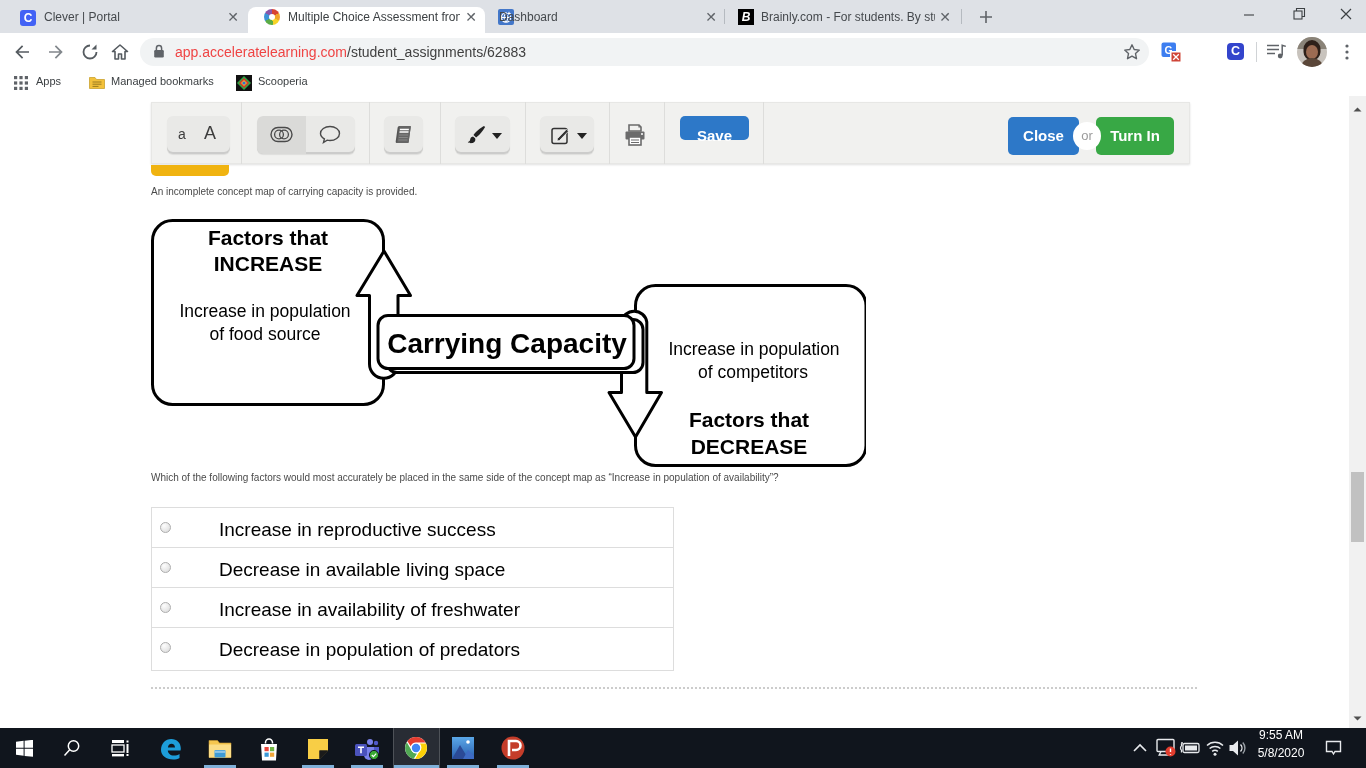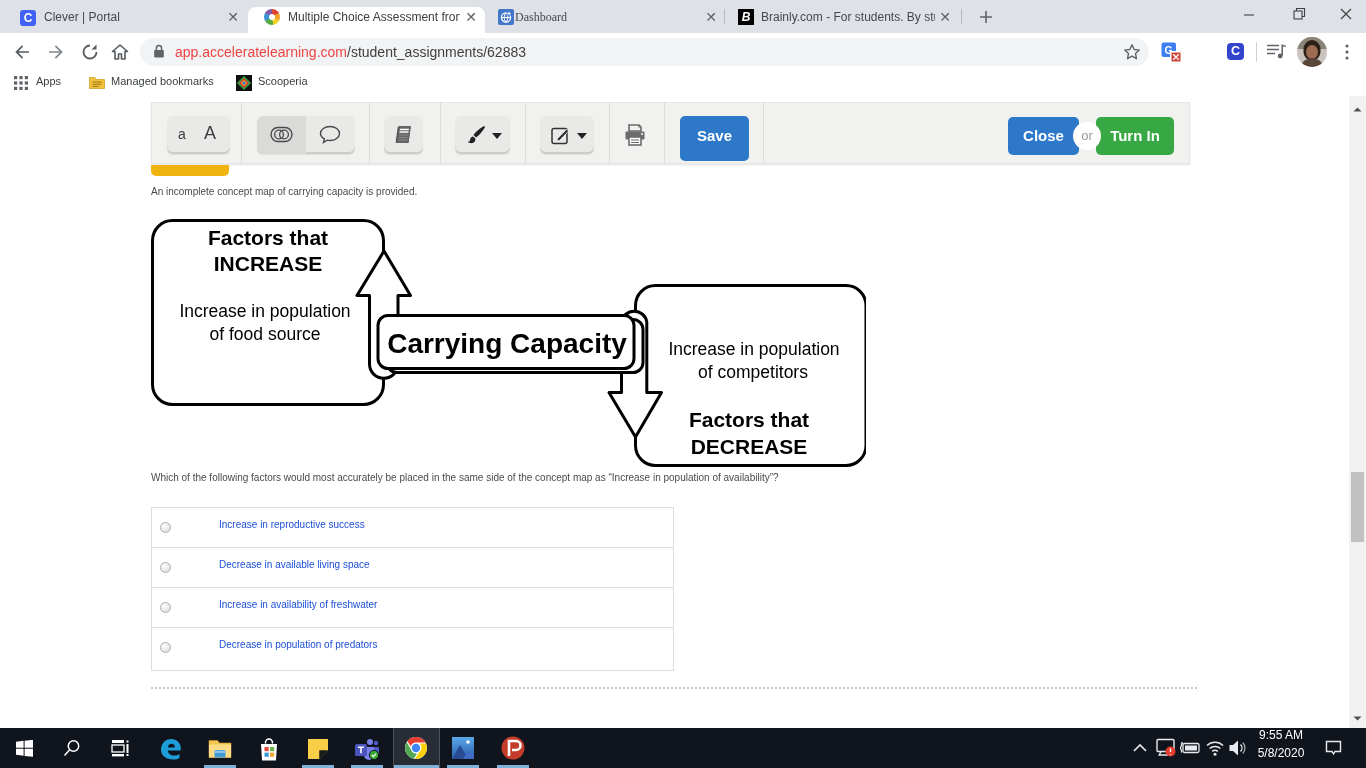--- a/index.html
+++ b/index.html
@@ -32,21 +32,21 @@
          box-shadow:inset 0 -2px 0 rgba(0,0,0,.12), 0 1px 1px rgba(0,0,0,.08);box-sizing:border-box;}
   .bluebtn{position:absolute;background:#2d78c8;border-radius:5px;color:#fff;font-weight:bold;
            font-size:15px;text-align:center;}
   #yellowbar{left:151px;top:165px;width:78px;height:11px;background:#f0b310;border-radius:0 0 5px 5px;}
   .bodytext{position:absolute;font-size:10px;color:#4a4a4a;}
   
   #opts{left:151px;top:507px;width:523px;height:164px;border:1px solid #ddd;box-sizing:border-box;}
   .optrow{position:absolute;left:0;width:521px;height:40px;border-bottom:1px solid #ddd;box-sizing:border-box;}
   .radio{position:absolute;left:8px;top:14px;width:11px;height:11px;border-radius:50%;
          border:1px solid #adadad;background:radial-gradient(circle at 35% 30%,#fdfdfd,#d8d8d8);box-sizing:border-box;}
-  .opttext{position:absolute;left:67px;top:11px;font-size:10px;color:#1d4ed8;white-space:nowrap;}
+  .opttext{position:absolute;left:67px;top:11px;font-size:19px;color:#000000;white-space:nowrap;}
   #dotline{left:151px;top:687px;width:1046px;height:2px;border-top:2px dotted #cccccc;}
   
   #taskbar{left:0;top:728px;width:1366px;height:40px;background:#10151d;}
   .tb-underline{position:absolute;top:765px;height:3px;background:#7fb0d9;}
   #clock{left:1256px;top:729px;width:50px;text-align:center;color:#fff;font-size:12px;line-height:9px;}
 </style>
 </head>
 <body>
 
 <div class="abs" id="tabstrip"></div>
@@ -61,21 +61,21 @@
 <div class="tabtitle" style="left:288px;width:172px;color:#3c4043;">Multiple Choice Assessment fron</div>
 <div class="tabx" style="left:464px;">✕</div>
 
 <div class="abs" style="left:498px;top:9px;width:16px;height:16px;border-radius:2px;background:#4377c9;"></div>
 <svg class="abs" style="left:498px;top:9px;" width="16" height="16" viewBox="0 0 16 16">
     <circle cx="8" cy="8.5" r="4.6" fill="none" stroke="#fff" stroke-width="1.2"></circle>
     <path d="M3.4 8.5 H12.6 M8 3.9 C5.6 6.4 5.6 10.6 8 13.1 M8 3.9 C10.4 6.4 10.4 10.6 8 13.1" fill="none" stroke="#fff" stroke-width="1"></path>
     <circle cx="11" cy="4.5" r="2.4" fill="#4377c9"></circle>
     <path d="M11 2.8 v3.4 M9.3 4.5 h3.4" stroke="#fff" stroke-width="1"></path>
   </svg>
-<div class="tabtitle" style="left:515px;width:160px;font-family:Liberation Serif, serif;">Dashboard</div>
+<div class="tabtitle" style="left:499px;width:160px;">Dashboard</div>
 <div class="tabx" style="left:704px;">✕</div>
 <div class="tabsep" style="left:724px;"></div>
 
 <div class="abs" style="left:738px;top:9px;width:16px;height:16px;background:#000;color:#fff;font-size:12px;font-weight:bold;text-align:center;line-height:16px;font-style:italic;">B</div>
 <div class="tabtitle" style="left:761px;width:174px;">Brainly.com - For students. By stu</div>
 <div class="tabx" style="left:938px;">✕</div>
 <div class="tabsep" style="left:961px;"></div>
 
 <svg class="abs" style="left:976px;top:7px;" width="20" height="20" viewBox="0 0 20 20">
     <path d="M10 4 v12 M4 10 h12" stroke="#5f6368" stroke-width="1.6"></path>
@@ -256,21 +256,21 @@
 
 <svg class="abs" style="left:623px;top:123px;" width="24" height="24" viewBox="0 0 24 24">
     <path d="M6 2 h10 l2 2 v4 h-12 z" fill="none" stroke="#6b6b6b" stroke-width="1.6"></path>
     <path d="M16 2 v2 h2" fill="none" stroke="#6b6b6b" stroke-width="1.2"></path>
     <rect x="2.5" y="8.5" width="19" height="8" rx="1" fill="#6b6b6b"></rect>
     <rect x="6" y="14" width="12" height="8" fill="#fff" stroke="#6b6b6b" stroke-width="1.6"></rect>
     <path d="M8 17 h8 M8 19.5 h8" stroke="#6b6b6b" stroke-width="1.2"></path>
     <circle cx="19" cy="11" r="1" fill="#fff"></circle>
   </svg>
 
-<div class="bluebtn" style="left:680px;top:116px;width:69px;height:45px;line-height:39px;">Save</div>
+<div class="bluebtn" style="left:680px;top:116px;width:69px;height:24px;line-height:39px;">Save</div>
 
 <div class="bluebtn" style="left:1008px;top:117px;width:71px;height:38px;line-height:38px;">Close</div>
 <div class="bluebtn" style="left:1096px;top:117px;width:78px;height:38px;line-height:38px;background:#38a845;">Turn In</div>
 <div class="abs" style="left:1073px;top:122px;width:28px;height:28px;border-radius:50%;background:#fff;color:#9b9b9b;font-size:13px;text-align:center;line-height:28px;">or</div>
 
 <div class="abs" id="yellowbar"></div>
 
 <svg class="abs" style="left:1352px;top:104px;" width="11" height="11" viewBox="0 0 11 11">
     <path d="M1.5 7.5 L5.5 3.5 L9.5 7.5 Z" fill="#505050"></path>
   </svg>

